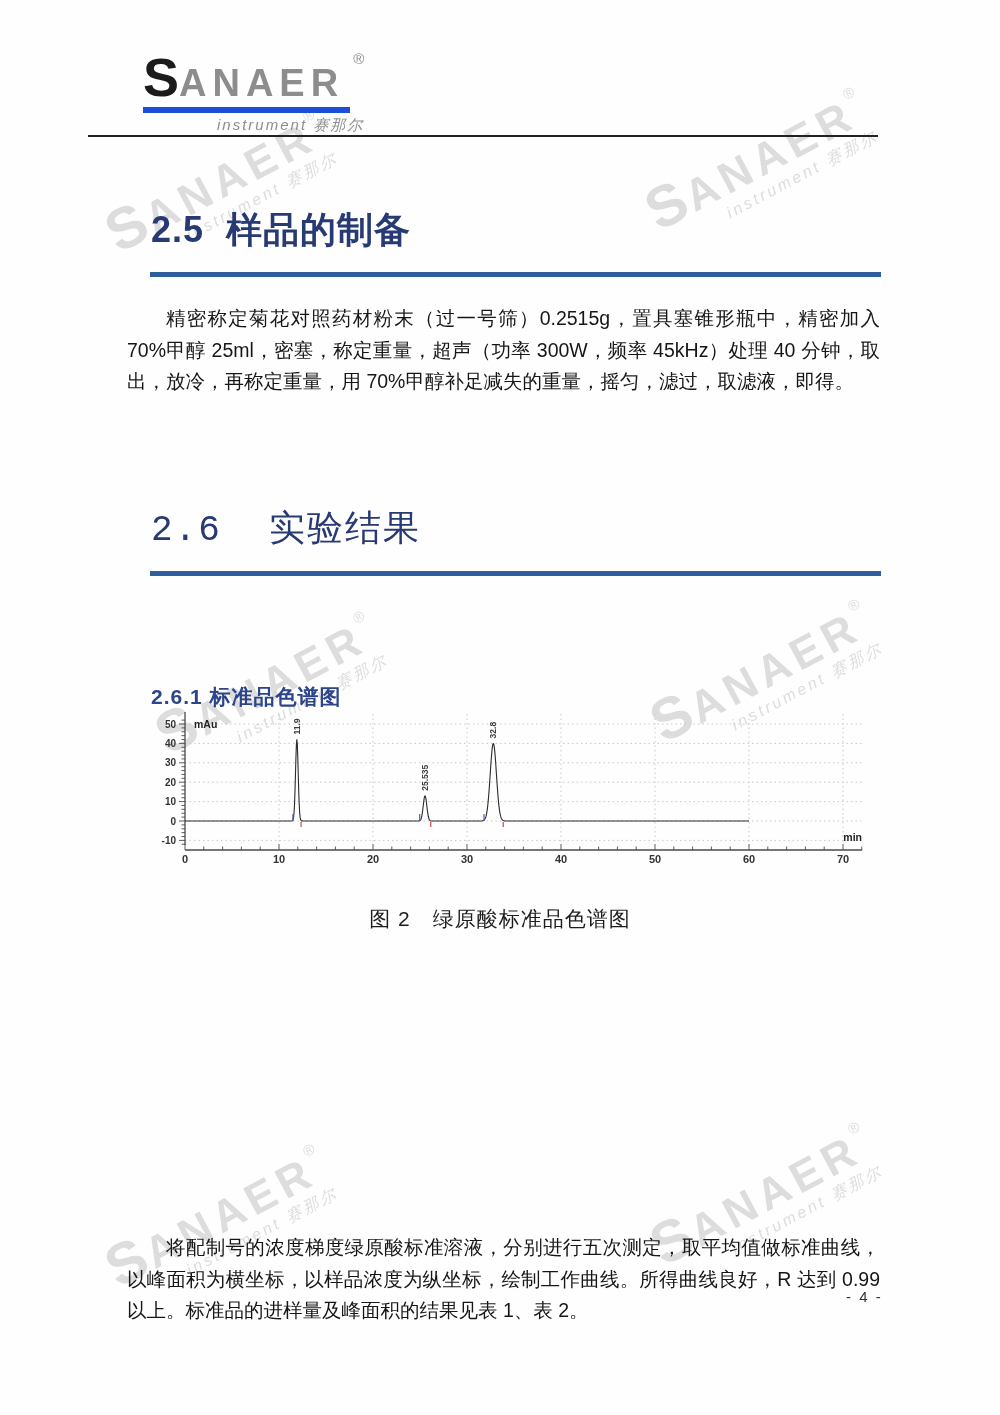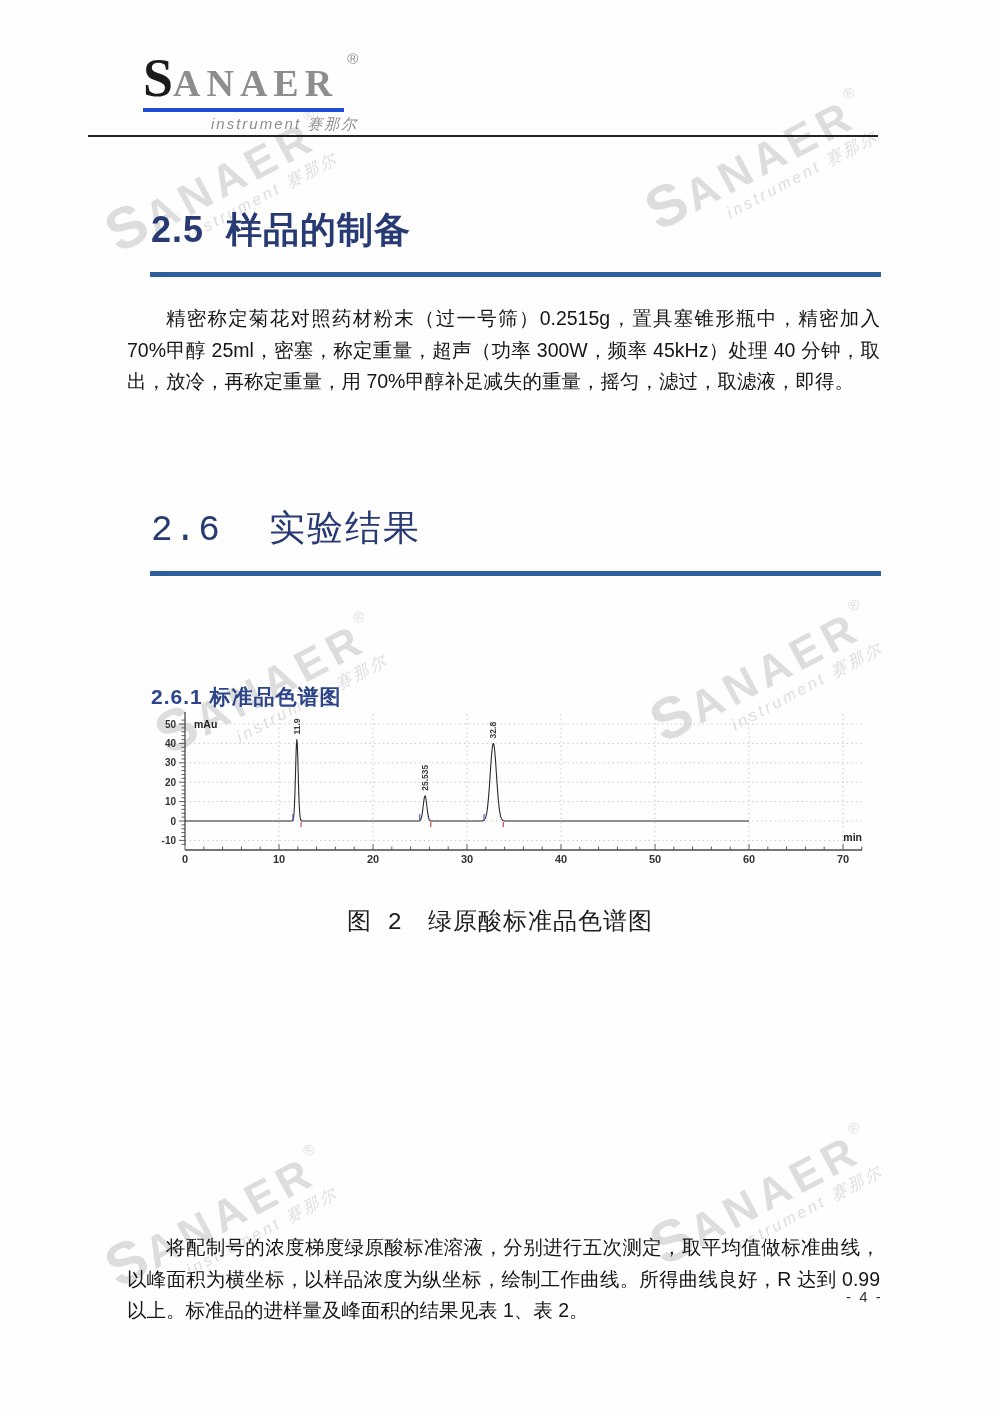--- a/index.html
+++ b/index.html
@@ -7,38 +7,38 @@
         font-family:"Liberation Sans",sans-serif;color:#161616;}
   
   .wm{position:absolute;z-index:0;transform:rotate(-28deg);color:#d2d2d2;opacity:.75;pointer-events:none;}
   .wm-row{white-space:nowrap;line-height:1;}
   .wm-s{font-size:58px;font-weight:800;letter-spacing:2px;}
   .wm-brand{font-size:44px;font-weight:700;letter-spacing:6px;}
   .wm-reg{font-size:15px;vertical-align:28px;}
   .wm-sub{font-size:16px;font-style:italic;letter-spacing:3px;text-align:right;margin-top:-2px;}
   
   .logo{position:absolute;left:143px;top:50px;z-index:2;}
-  .logo-main{display:inline-block;border-bottom:4px solid #1d4ed8;padding:0 6px 3px 0;line-height:1;font-family:Liberation Serif, serif;}
+  .logo-main{display:inline-block;border-bottom:6px solid #1d4ed8;padding:0 6px 3px 0;line-height:1;}
   .logo-s{font-size:54px;font-weight:900;color:#1b1b1b;}
   .logo-rest{font-size:38px;font-weight:700;color:#8d8d8d;letter-spacing:6px;}
   .logo-reg{font-size:15px;color:#8d8d8d;vertical-align:32px;margin-left:3px;}
   .logo-sub{color:#8d8d8d;font-size:15px;font-style:italic;letter-spacing:2px;text-align:right;margin-top:3px;}
   .header-rule{position:absolute;left:88px;top:135px;width:790px;height:2px;background:#222;z-index:1;}
   
   .h-major{position:absolute;left:151px;font-size:36px;font-weight:800;color:#273a73;
            white-space:pre-wrap;z-index:1;letter-spacing:1px;}
   .h-major.light{font-weight:500;letter-spacing:2px;}
   .blue-rule{position:absolute;left:150px;width:731px;height:5px;background:#2e5f9c;z-index:1;}
   .h-sub{position:absolute;left:151px;font-size:21px;font-weight:700;color:#2c4489;
          white-space:pre-wrap;z-index:1;letter-spacing:1px;margin-top:44px;}
   
   .body-p{position:absolute;left:127px;width:753px;font-size:19.5px;line-height:31.5px;
           color:#161616;text-align:justify;text-indent:2em;z-index:1;}
   .fig-caption{position:absolute;left:0;top:905px;width:1000px;text-align:center;
-               font-size:24px;color:#1d1d1d;z-index:1;letter-spacing:1px;font-family:Liberation Mono, monospace;}
+               font-size:21px;color:#1d1d1d;z-index:1;letter-spacing:1px;}
   .chart{position:absolute;left:150px;top:692px;width:725px;height:185px;z-index:1;font-weight:bold;}
   .page-num{position:absolute;left:846px;top:1288px;font-size:15px;color:#333;
             letter-spacing:2px;z-index:1;}
 </style>
 </head>
 <body>
 
 <div class="page">
 
   <div class="wm" style="left:100px;top:150px;">

